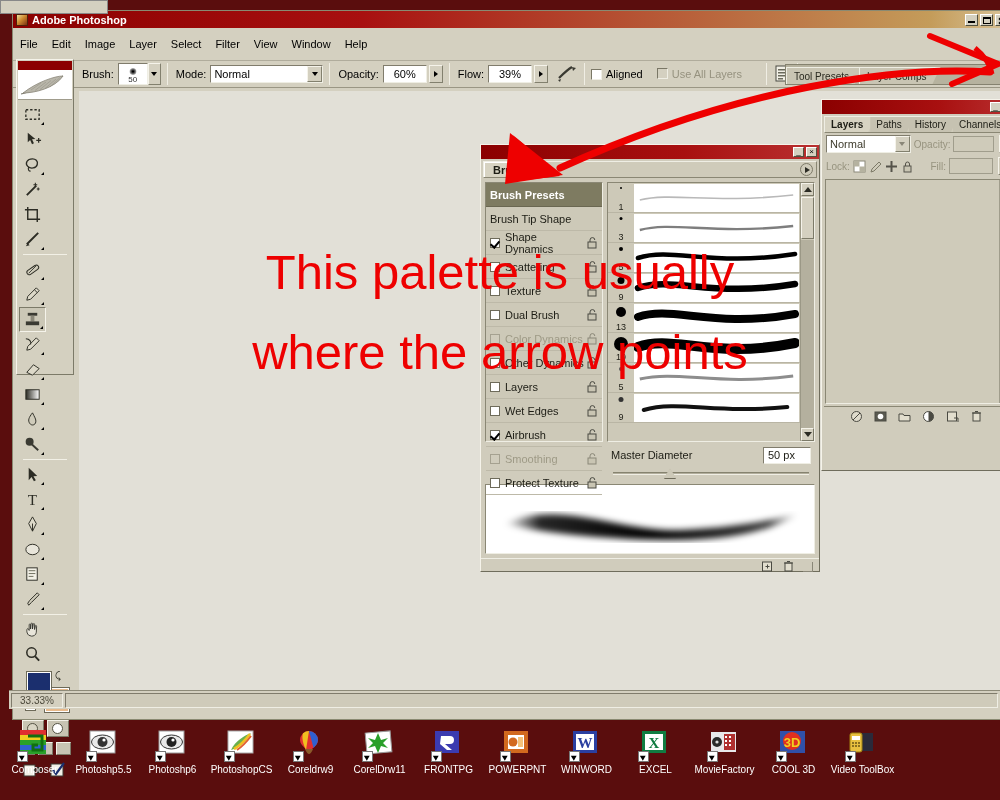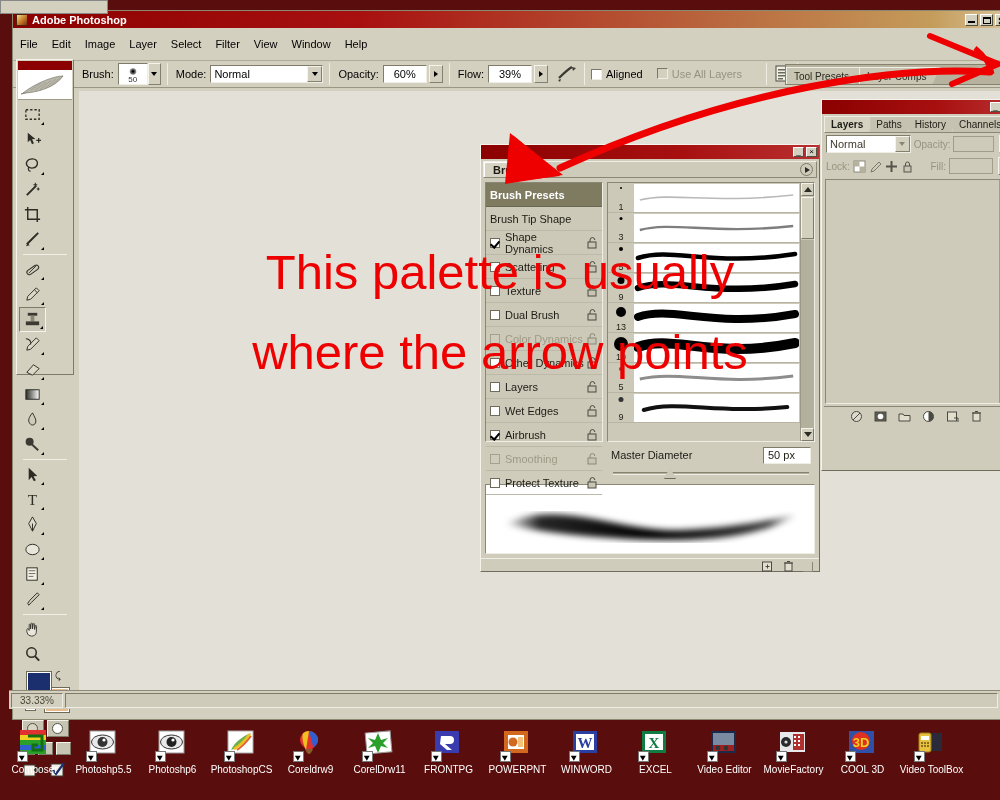--- a/index.html
+++ b/index.html
@@ -1204,33 +1204,20 @@
       <svg width="33" height="33" viewBox="0 0 33 33">
         <rect x="3" y="3" width="24" height="22" fill="#107c41"></rect>
         <rect x="6" y="6" width="18" height="16" fill="#fff"></rect>
         <text x="15" y="20" font-size="15" font-weight="bold" font-family="Liberation Serif, serif" text-anchor="middle" fill="#107c41">X</text>
       </svg>
       <span class="shortcut"></span>
     </span>
     <span class="dt-label">EXCEL</span>
   </div>
 
-  <div class="dt-item">
-    <span class="dt-ico">
-      <svg width="33" height="33" viewBox="0 0 33 33">
-        <rect x="3" y="3" width="25" height="22" fill="#1a2a4a"></rect>
-        <rect x="5" y="5" width="21" height="12" fill="#7a8aa0"></rect>
-        <rect x="5" y="17" width="21" height="6" fill="#a02020"></rect>
-        <circle cx="10" cy="20" r="2.4" fill="#333"></circle>
-          <circle cx="18" cy="20" r="2.4" fill="#333"></circle>
-      </svg>
-      <span class="shortcut"></span>
-    </span>
-    <span class="dt-label">Video Editor</span>
-  </div>
 
   <div class="dt-item">
     <span class="dt-ico">
       <svg width="33" height="33" viewBox="0 0 33 33">
         <rect x="3" y="4" width="25" height="20" fill="#e8e8ea"></rect>
         <circle cx="9" cy="14" r="5" fill="#2a2a2a"></circle>
           <circle cx="9" cy="14" r="1.6" fill="#ddd"></circle>
         <rect x="16" y="6" width="11" height="16" fill="#b03030"></rect>
         <g fill="#fff">
             <rect x="17" y="8" width="2" height="2"></rect>

